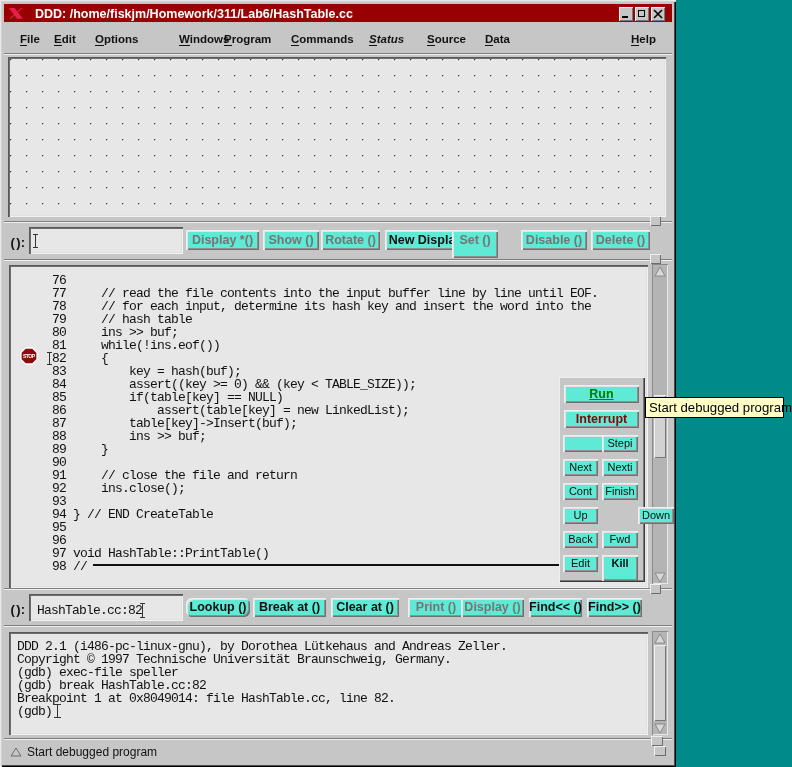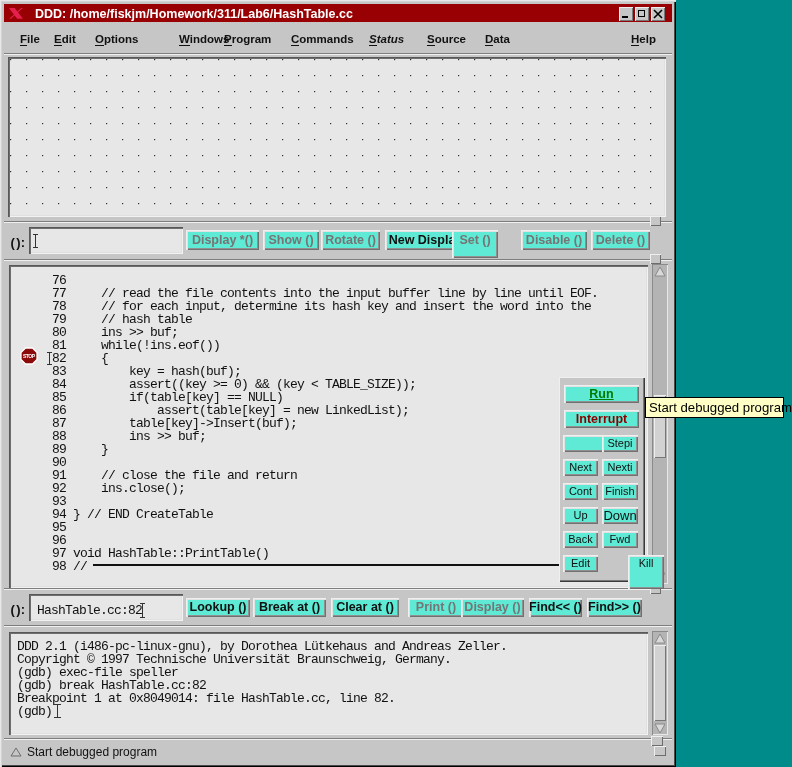--- a/index.html
+++ b/index.html
@@ -135,21 +135,21 @@
 
   <div class="abs groove" style="left:4px;top:588px;width:668px;"></div>
   <div class="abs sash" style="left:650px;top:584px;width:11px;height:10px;"></div>
 
   <div class="abs" style="left:10.5px;top:602px;font-weight:bold;font-size:13px;color:#111;">(<span style="margin-left:1.5px">):</span></div>
   <div class="abs sunken" style="left:29px;top:594px;width:154px;height:27px;background:#e7e7e7;"></div>
   <div class="abs mono" style="left:37px;top:604px;">HashTable.cc:82</div>
   <div class="abs ib" style="left:142px;top:604px;width:1px;height:13px;"></div>
   <div class="abs ib" style="left:140px;top:603px;width:5px;height:1px;"></div>
   <div class="abs ib" style="left:140px;top:617px;width:5px;height:1px;"></div>
-  <div class="abs btn" style="left:186px;top:598px;width:64px;height:19px;line-height:19px;">Lookup ()</div>
+  <div class="abs btn" style="left:186px;top:598px;width:64px;height:19px;line-height:19px;border-radius:6px;">Lookup ()</div>
   <div class="abs btn" style="left:253px;top:598px;width:73px;height:19px;line-height:19px;">Break at ()</div>
   <div class="abs btn" style="left:331px;top:598px;width:68px;height:19px;line-height:19px;">Clear at ()</div>
   <div class="abs btn dis" style="left:400px;top:598px;width:56px;height:19px;line-height:19px;margin-left:8px;">Print ()</div>
   <div class="abs btn dis" style="left:461px;top:598px;width:63px;height:19px;line-height:19px;">Display ()</div>
   <div class="abs btn" style="left:529px;top:598px;width:53px;height:19px;line-height:19px;">Find&lt;&lt; ()</div>
   <div class="abs btn" style="left:587px;top:598px;width:55px;height:19px;line-height:19px;">Find&gt;&gt; ()</div>
 
   <div class="abs groove" style="left:4px;top:625px;width:668px;"></div>
 
   <div class="abs sunken" style="left:9px;top:632px;width:639px;height:103px;background:#e7e7e7;"></div>
@@ -186,21 +186,21 @@
      box-shadow:inset 1px 1px 0 #efefef, inset -1px -1px 0 #3a3a3a, inset -2px -2px 0 #777;"></div>
   <div class="abs btn" style="left:564px;top:385px;width:75px;height:18px;line-height:18px;color:#007b00;font-size:12.5px;text-decoration:underline;">Run</div>
   <div class="abs btn" style="left:564px;top:410px;width:75px;height:18px;line-height:18px;color:#8b0000;font-size:12.5px;">Interrupt</div>
   <div class="abs btn" style="left:563px;top:435px;width:35px;height:17px;line-height:17px;font-weight:normal;font-size:11px;padding-left:34px;">Step</div>
   <div class="abs btn" style="left:602px;top:435px;width:36px;height:17px;line-height:17px;font-weight:normal;font-size:11px;">Stepi</div>
   <div class="abs btn" style="left:563px;top:459px;width:35px;height:17px;line-height:17px;font-weight:normal;font-size:11px;">Next</div>
   <div class="abs btn" style="left:602px;top:459px;width:36px;height:17px;line-height:17px;font-weight:normal;font-size:11px;">Nexti</div>
   <div class="abs btn" style="left:563px;top:483px;width:35px;height:17px;line-height:17px;font-weight:normal;font-size:11px;">Cont</div>
   <div class="abs btn" style="left:602px;top:483px;width:36px;height:17px;line-height:17px;font-weight:normal;font-size:11px;">Finish</div>
   <div class="abs btn" style="left:563px;top:507px;width:35px;height:17px;line-height:17px;font-weight:normal;font-size:11px;">Up</div>
-  <div class="abs btn" style="left:602px;top:507px;width:36px;height:17px;line-height:17px;font-weight:normal;font-size:13px;">Down</div>
+  <div class="abs btn" style="left:638px;top:507px;width:36px;height:17px;line-height:17px;font-weight:normal;font-size:11px;">Down</div>
   <div class="abs btn" style="left:563px;top:531px;width:35px;height:17px;line-height:17px;font-weight:normal;font-size:11px;">Back</div>
   <div class="abs btn" style="left:602px;top:531px;width:36px;height:17px;line-height:17px;font-weight:normal;font-size:11px;">Fwd</div>
   <div class="abs btn" style="left:563px;top:555px;width:35px;height:17px;line-height:17px;font-weight:normal;font-size:11px;">Edit</div>
-  <div class="abs btn" style="left:628px;top:555px;width:36px;height:34px;line-height:17px;font-weight:normal;font-size:11px;">Kill</div>
+  <div class="abs btn" style="left:602px;top:555px;width:36px;height:26px;line-height:17px;font-weight:bold;font-size:11px;">Kill</div>
 
   <div class="abs" style="left:645px;top:397px;width:139px;height:21px;box-sizing:border-box;background:#ffffc6;border:1px solid #000;
       font-size:13.2px;color:#000;line-height:19px;padding-left:3px;white-space:nowrap;">Start debugged program</div>
 </div>
 
 </body></html>

